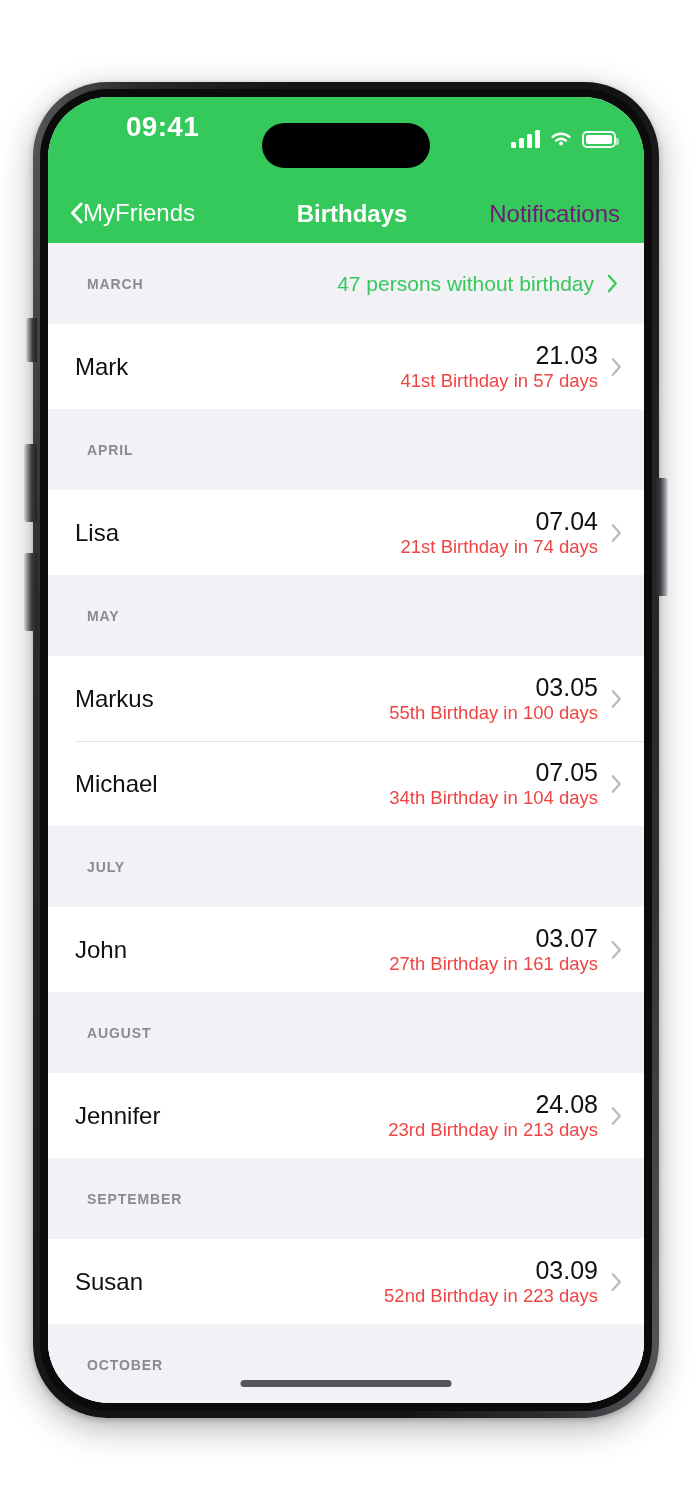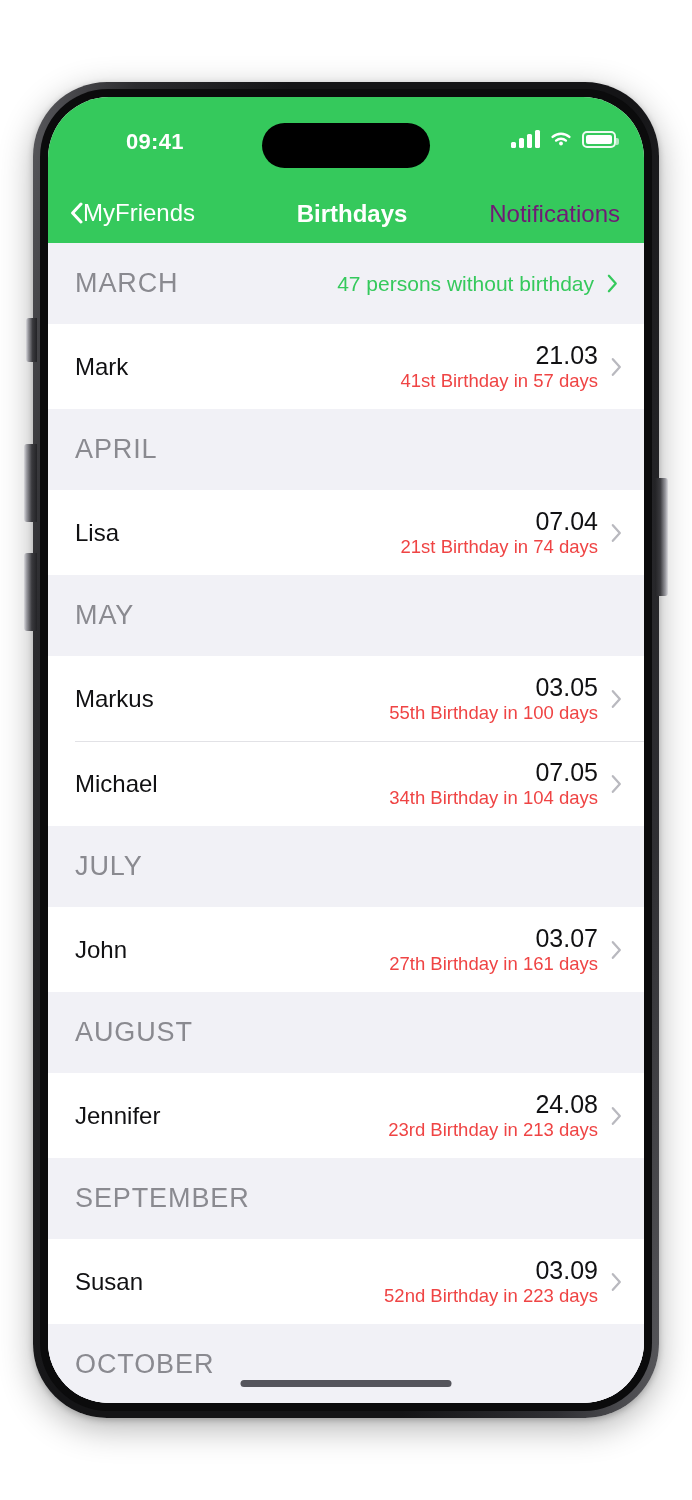--- a/index.html
+++ b/index.html
@@ -61,22 +61,22 @@
     border-radius: 0 3px 3px 0;
   }
 
   
   .statusbar {
     position: absolute; left: 0; top: 0;
     width: 596px; height: 93px;
     background: #35c95c;
   }
   .sb-time {
-    position: absolute; left: 78px; top: 32px;
-    font-size: 22px; font-weight: 700; color: #ffffff;
+    position: absolute; left: 78px; top: 14px;
+    font-size: 28px; font-weight: 700; color: #ffffff;
     letter-spacing: .3px;
   }
   .dynamic-island {
     position: absolute; left: 214px; top: 26px;
     width: 168px; height: 45px;
     background: #000000; border-radius: 23px;
   }
   .sb-right {
     position: absolute; right: 28px; top: 33px;
     display: flex; align-items: center; gap: 9px;
@@ -130,21 +130,21 @@
   }
 
   .section-header {
     position: relative;
     height: 81px;
     background: #f1f1f6;
     display: flex; align-items: center; justify-content: space-between;
     padding: 0 26px 0 27px;
   }
   .section-title {
-    font-size: 27px; color: #8a8a90; letter-spacing: .9px; font-weight: 400;
+    font-size: 14px; color: #8a8a90; letter-spacing: .9px; font-weight: 700; margin-left: 12px;
   }
   .no-bday-link {
     display: flex; align-items: center; gap: 13px; cursor: pointer;
   }
   .no-bday-text { font-size: 21px; color: #35c95c; }
   .chev-green { width: 11px; height: 19px; display: block; }
 
   .row {
     position: relative;
     height: 85px;

